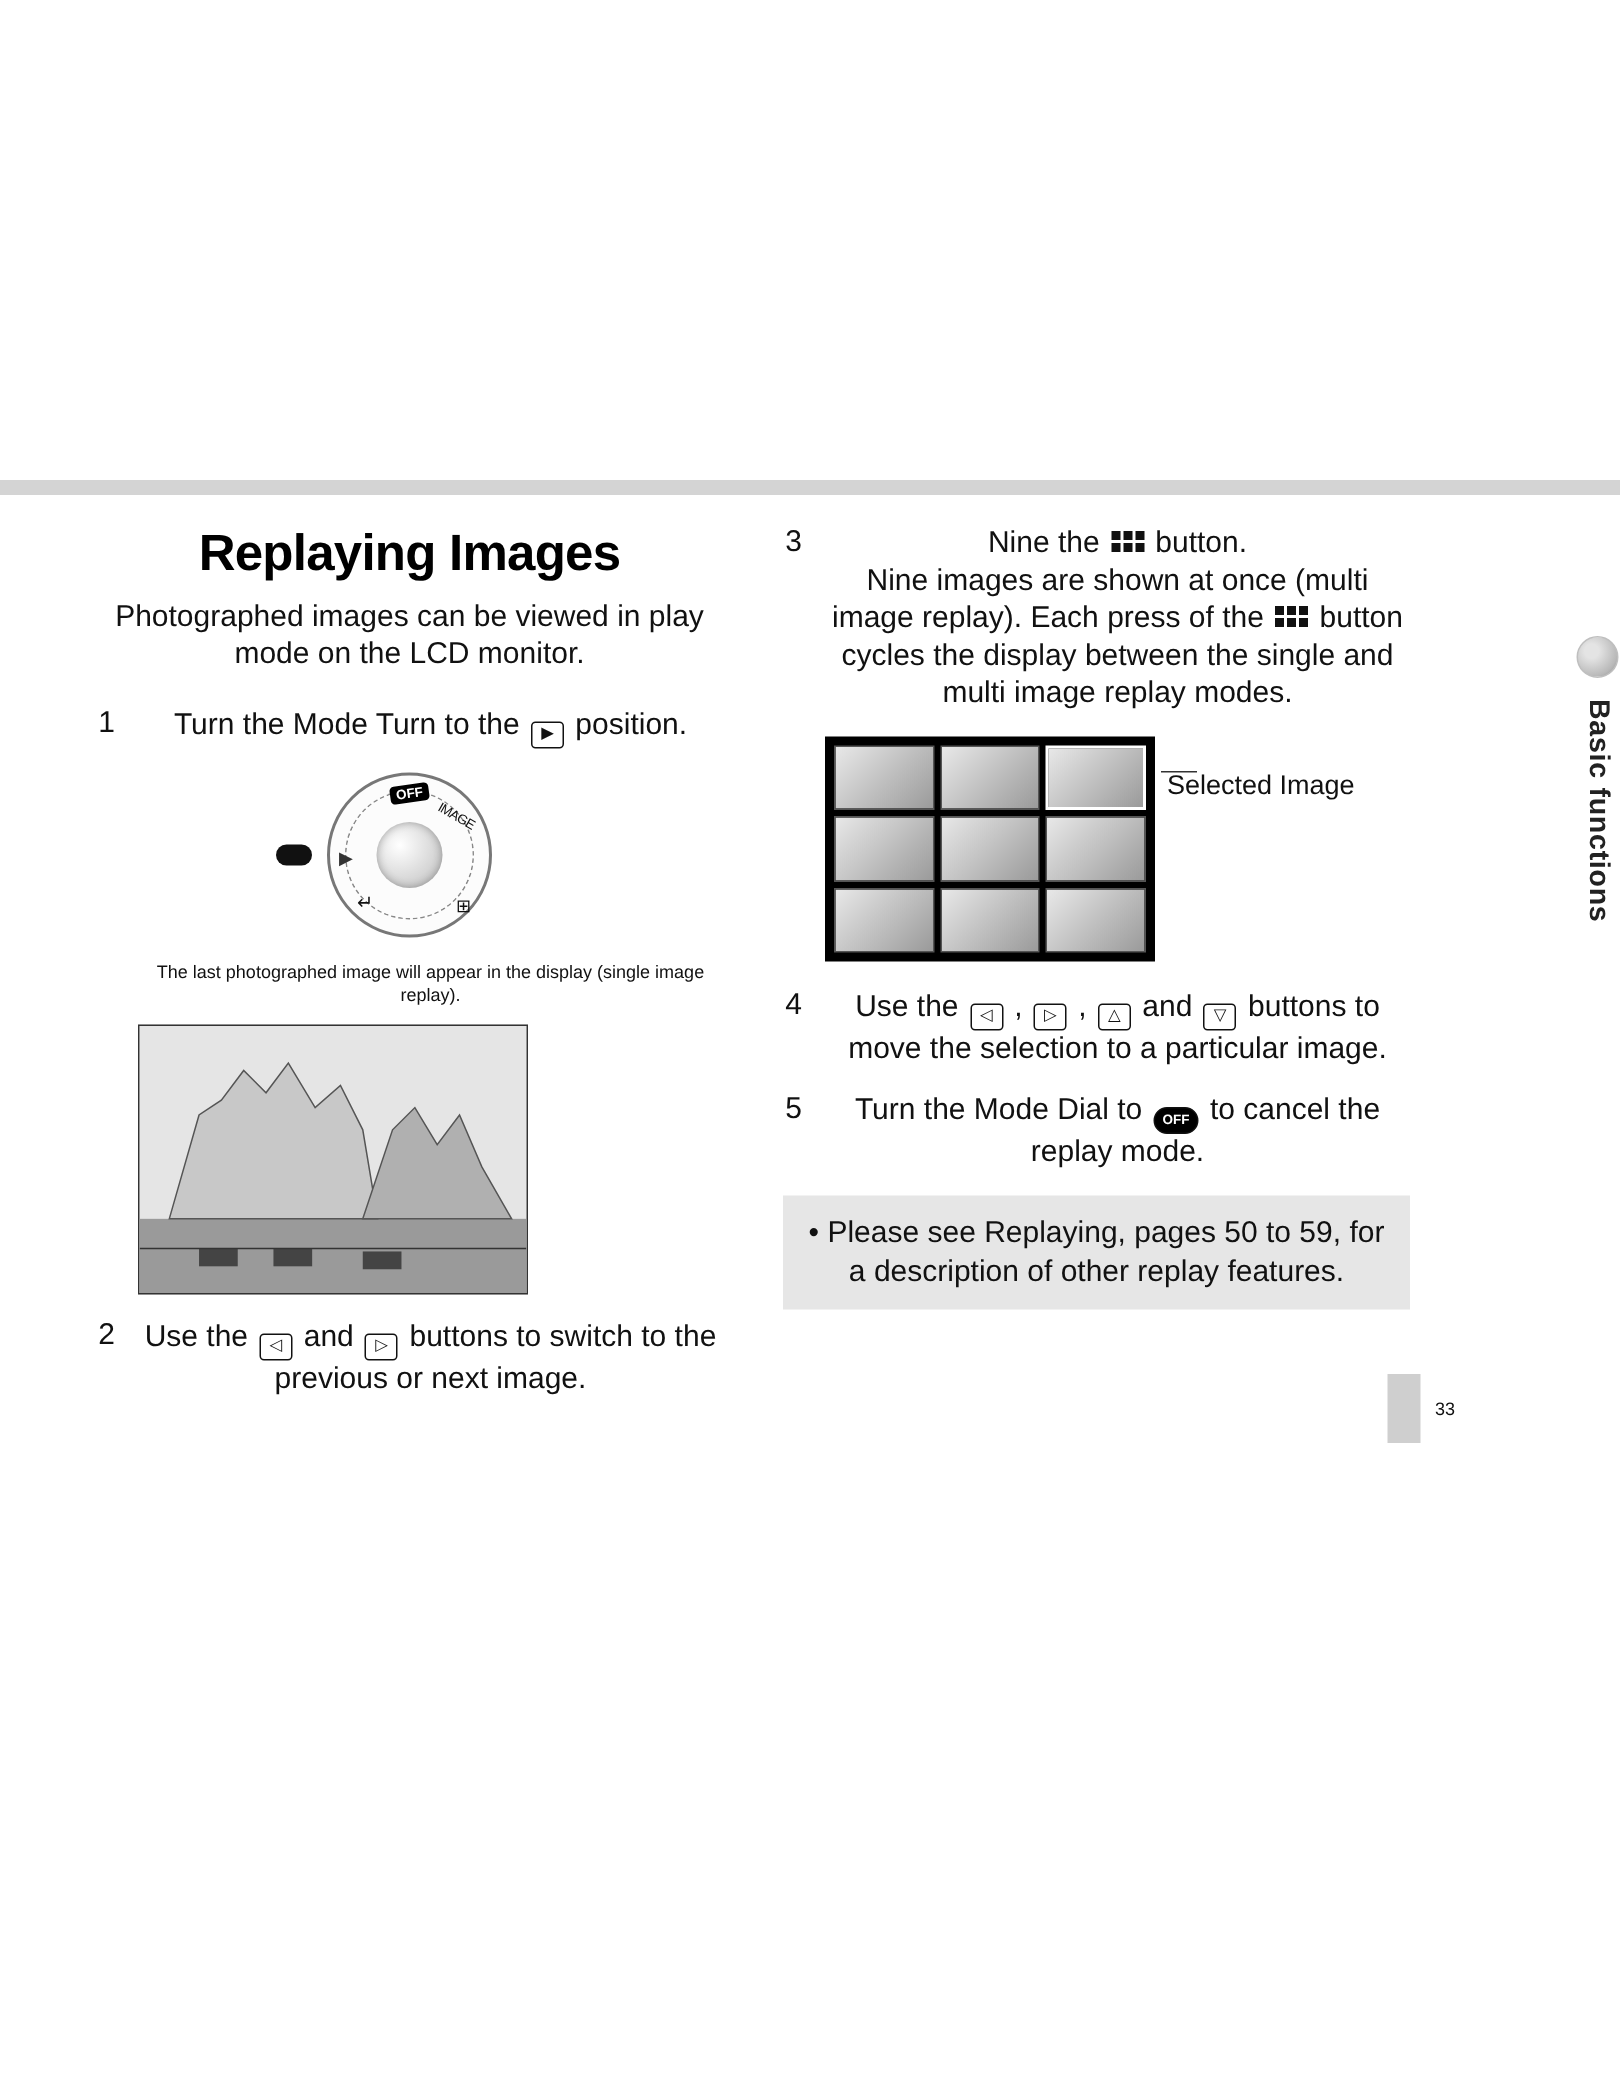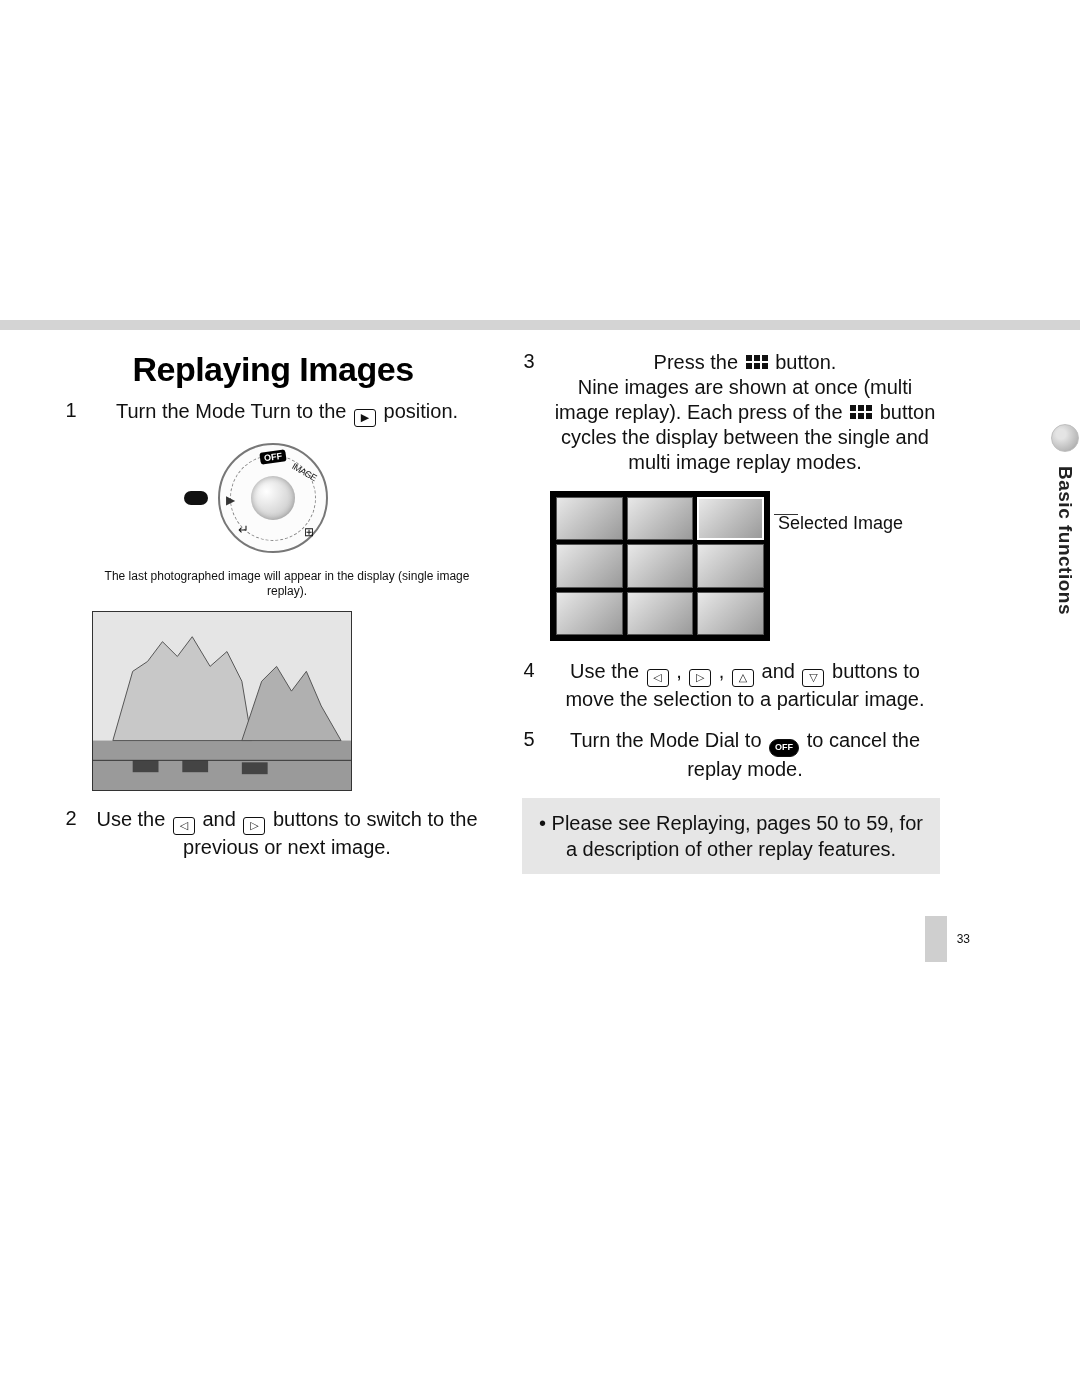--- a/index.html
+++ b/index.html
@@ -279,20 +279,21 @@
 </style>
 </head>
 <body>
 
 <div class="top-divider"></div>
 
 <div class="page">
 
   <div class="col">
     <h1>Replaying Images</h1>
+    <p class="intro">Photographed images can be viewed in play mode on the LCD monitor.</p>
 
     <ol>
       <li class="step">
         <span class="num">1</span>
         <span class="body">
           <span>Turn the Mode Turn to the </span>
           <span class="inline-icon play"></span>
           <span> position.</span>
         </span>
       </li>
@@ -339,21 +340,21 @@
         </span>
       </li>
     </ol>
   </div>
 
   <div class="col">
     <ol>
       <li class="step">
         <span class="num">3</span>
         <span class="body">
-          <span>Press the </span>
+          <span>Nine the </span>
           <span class="grid-icon"><span></span><span></span><span></span><span></span><span></span><span></span></span>
           <span> button.</span><br>
           <span>Nine images are shown at once (multi image replay). Each press of the </span>
           <span class="grid-icon"><span></span><span></span><span></span><span></span><span></span><span></span></span>
           <span> button cycles the display between the single and multi image replay modes.</span>
         </span>
       </li>
     </ol>
 
     <div class="multi-wrap">

